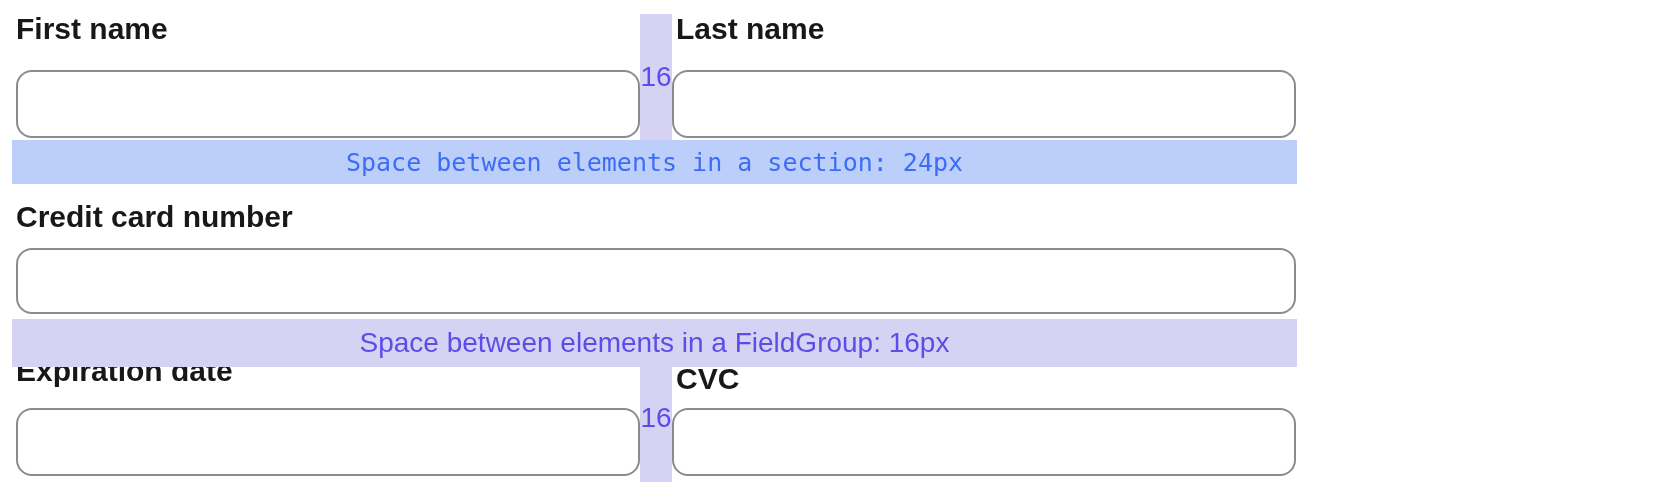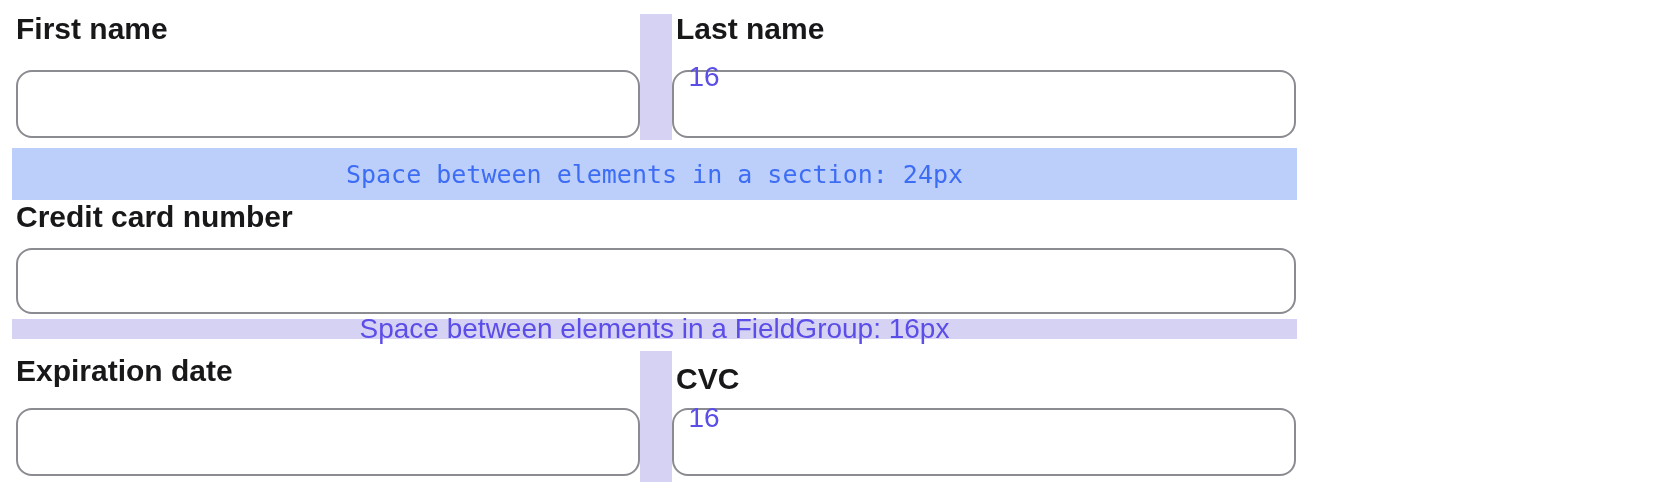--- a/index.html
+++ b/index.html
@@ -48,45 +48,44 @@
     position: absolute;
     width: 32px;
     height: 34px;
     line-height: 34px;
     text-align: center;
     font-size: 28px;
     color: var(--purple-text);
     z-index: 3;
     overflow: visible;
     white-space: nowrap;
-    margin-left: 48px;
   }
   .h-band {
     position: absolute;
     left: 12px;
     width: 1285px;
     display: flex;
     align-items: center;
     justify-content: center;
     z-index: 2;
   }
   .band-section {
-    top: 148px;
-    height: 52px;
+    top: 140px;
+    height: 44px;
     background: var(--blue-bg);
   }
   .band-section .band-label {
     font-family: "DejaVu Sans Mono", "Liberation Mono", monospace;
     font-size: 25px;
     color: var(--blue-text);
     white-space: nowrap;
   }
   .band-fieldgroup {
     top: 319px;
-    height: 20px;
+    height: 48px;
     background: var(--lavender-bg);
   }
   .band-fieldgroup .band-label {
     font-family: "Liberation Sans", sans-serif;
     font-size: 28px;
     color: var(--purple-text);
     white-space: nowrap;
   }
   
   .label-first   { left: 16px;  top: 10px; }

